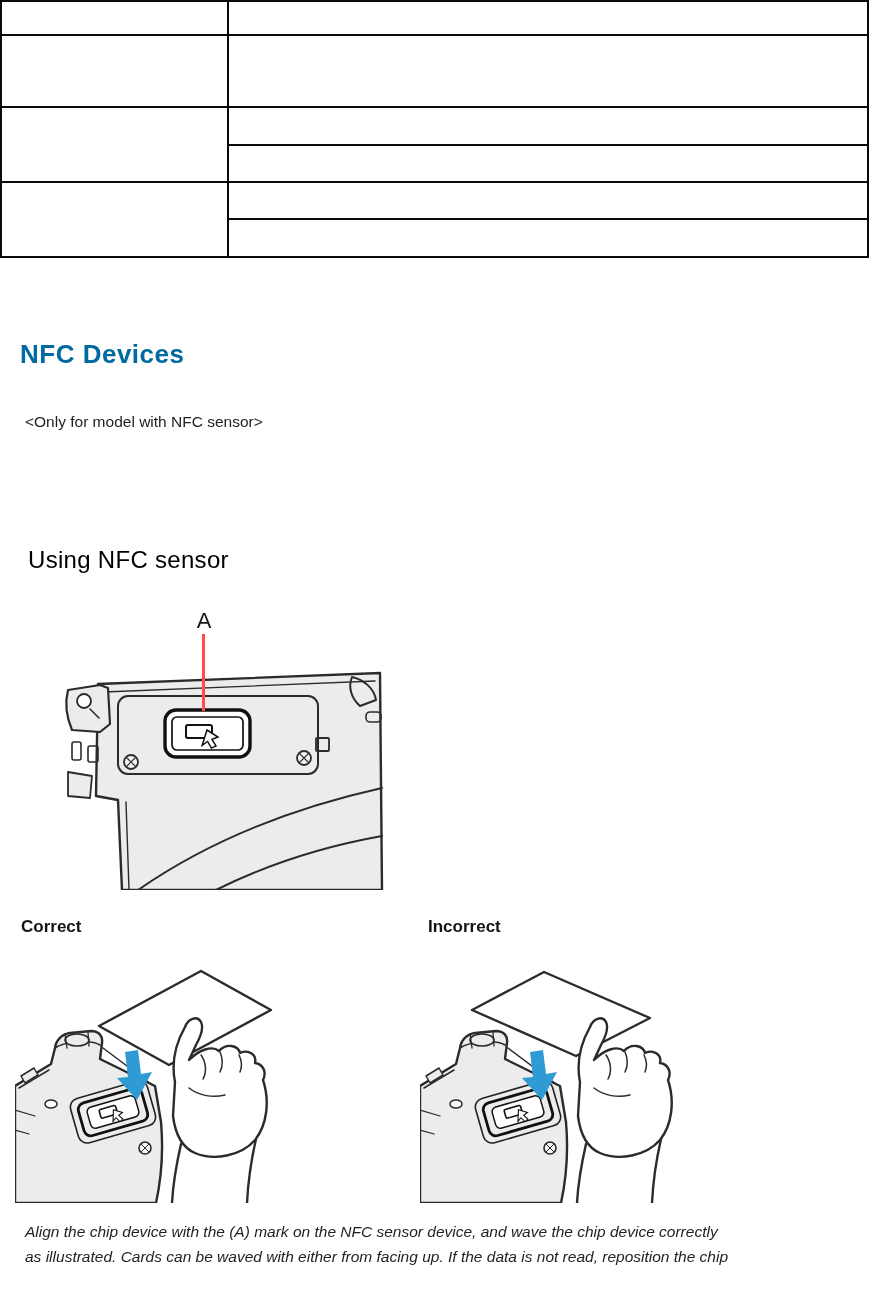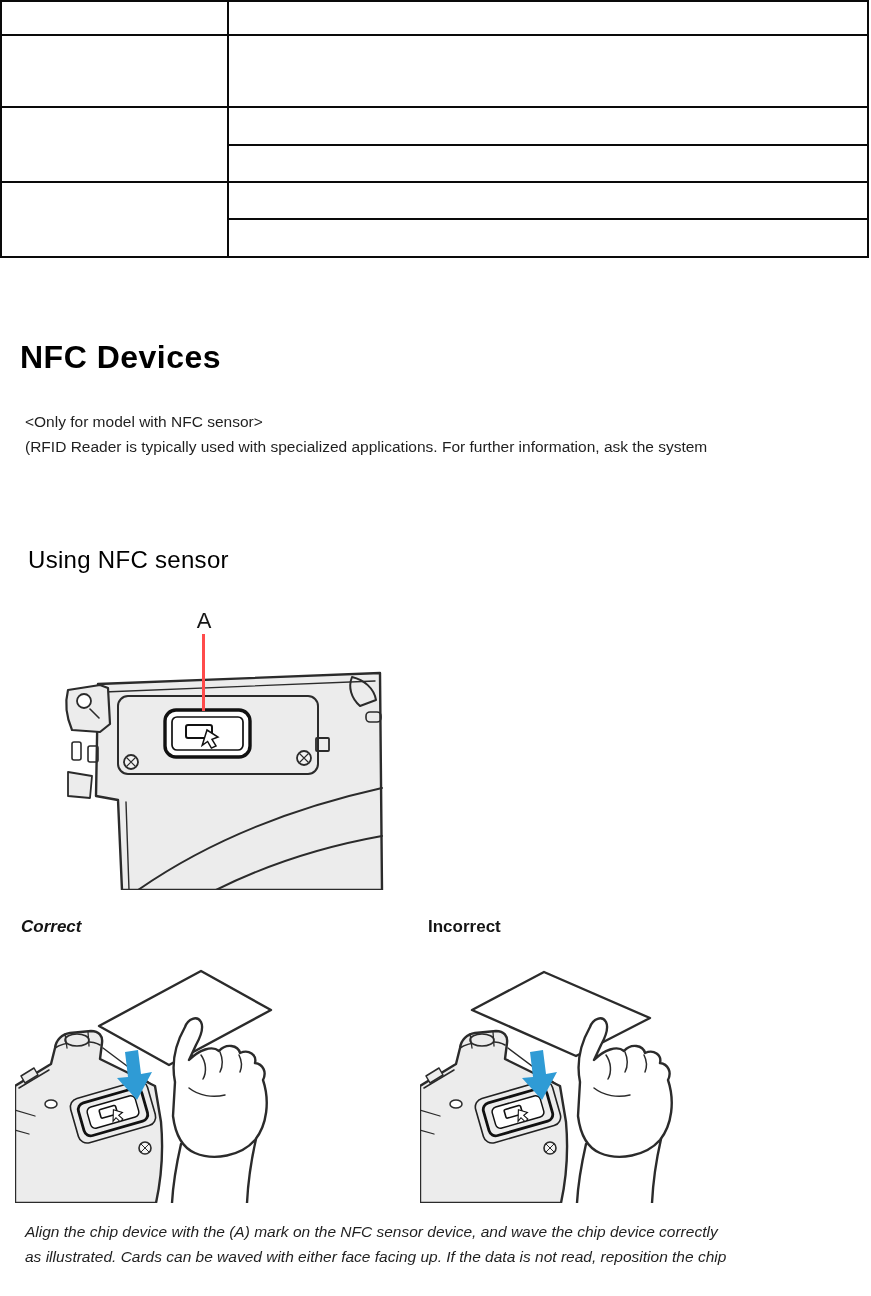--- a/index.html
+++ b/index.html
@@ -6,27 +6,27 @@
   .page{
     position:relative;width:871px;height:1296px;background:#ffffff;
     font-family:"Liberation Sans", sans-serif;color:#1f1f1f;overflow:hidden;
   }
   
   .toptable{position:absolute;left:0;top:0;width:865px;height:254px;border:2px solid #0a0a0a;}
   .toptable .vline{position:absolute;top:0;bottom:0;left:225px;width:2px;background:#0a0a0a;}
   .toptable .hline{position:absolute;left:0;right:0;height:2px;background:#0a0a0a;}
   .toptable .hhalf{position:absolute;left:225px;right:0;height:2px;background:#0a0a0a;}
   
-  .h1{position:absolute;left:20px;top:339px;font-size:32px;font-weight:bold;color:#000000;letter-spacing:0.5px;}
+  .h1{position:absolute;left:20px;top:339px;font-size:26px;font-weight:bold;color:#0369a1;letter-spacing:0.5px;}
   .h2{position:absolute;left:28px;top:546px;font-size:24px;font-weight:normal;color:#000000;letter-spacing:0.3px;}
   .para{position:absolute;left:25px;font-size:15.5px;line-height:25.4px;color:#1f1f1f;}
   .intro{top:409px;}
   .footer{top:1219px;font-style:italic;}
   .cmp-label{position:absolute;top:917px;font-size:17px;font-weight:bold;color:#141414;}
-  .correct{left:21px;font-style:italic;}
+  .correct{left:21px;}
   .incorrect{left:428px;}
   
   .callout-a{position:absolute;left:192px;top:608px;width:24px;text-align:center;font-size:22px;color:#161616;}
   .callout-line{position:absolute;left:202px;top:634px;width:3px;height:77px;background:#ff4b4b;z-index:3;}
   
   .fig{position:absolute;}
   .fig1{left:60px;top:668px;width:355px;height:222px;}
   .fig2{left:15px;top:960px;width:315px;height:243px;}
   .fig3{left:420px;top:960px;width:315px;height:243px;}
   svg{display:block;}
@@ -42,21 +42,20 @@
     <div class="hline" style="top:104px"></div>
     <div class="hline" style="top:179px"></div>
     <div class="hhalf" style="top:142px"></div>
     <div class="hhalf" style="top:216px"></div>
   </div>
 
   <div class="h1">NFC Devices</div>
 
   <div class="para intro">
     <div>&lt;Only for model with NFC sensor&gt;</div>
-    <div>(RFID Reader is typically used with specialized applications. For further information, ask the system</div>
   </div>
 
   <div class="h2">Using NFC sensor</div>
 
   <div class="callout-a">A</div>
   <div class="callout-line"></div>
 
   <svg class="fig fig1" viewBox="0 0 355 222">
     <g stroke="#2b2b2b" stroke-linejoin="round" stroke-linecap="round" fill="none">
       <path d="M 38,16 L 320,5 L 322,222 L 62,222 L 58,132 L 36,128 Z" fill="#ececec" stroke-width="2.4"></path>
@@ -161,16 +160,16 @@
       <path d="M 160,122 C 156,102 161,83 170,67 C 173,59 182,55 186,62 C 189,68 186,76 181,85 L 174,100 C 184,90 197,85 204,91 C 211,83 223,85 225,93 C 234,89 242,95 240,103 C 248,104 252,112 248,120 C 255,141 252,165 240,180 C 226,196 199,201 180,193 C 166,187 160,172 158,156 Z" fill="#ffffff"></path>
       <path d="M 186,95 C 191,102 192,112 188,119" fill="none" stroke-width="1.5"></path>
       <path d="M 205,92 C 208,99 208,106 205,112" fill="none" stroke-width="1.5"></path>
       <path d="M 224,95 C 227,101 227,107 225,112" fill="none" stroke-width="1.5"></path>
       <path d="M 174,128 C 184,136 198,138 210,135" fill="none" stroke-width="1.5"></path>
     </g>
   </svg>
 
   <div class="para footer">
     <div>Align the chip device with the (A) mark on the NFC sensor device, and wave the chip device correctly</div>
-    <div>as illustrated. Cards can be waved with either face facing up. If the data is not read, reposition the chip</div>
+    <div>as illustrated. Cards can be waved with either from facing up. If the data is not read, reposition the chip</div>
   </div>
 
 </div>
 
 </body></html>

